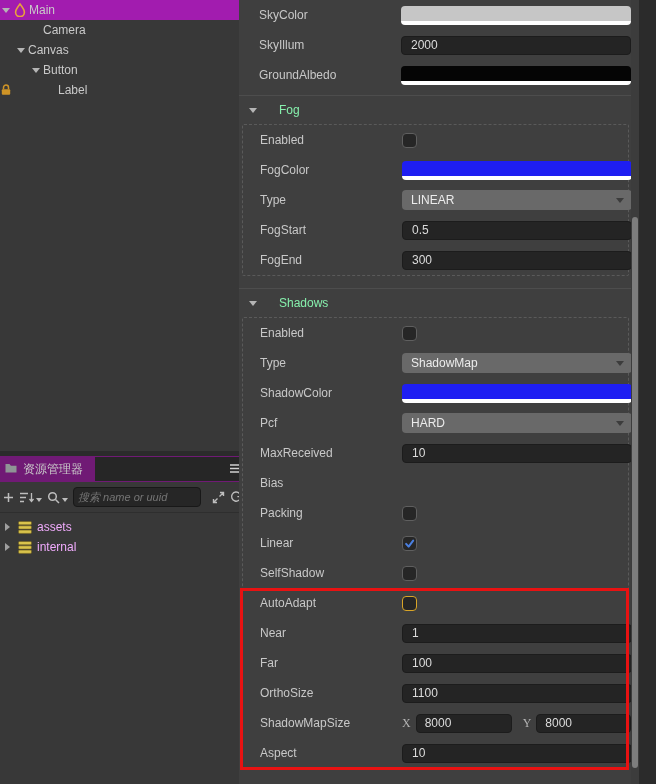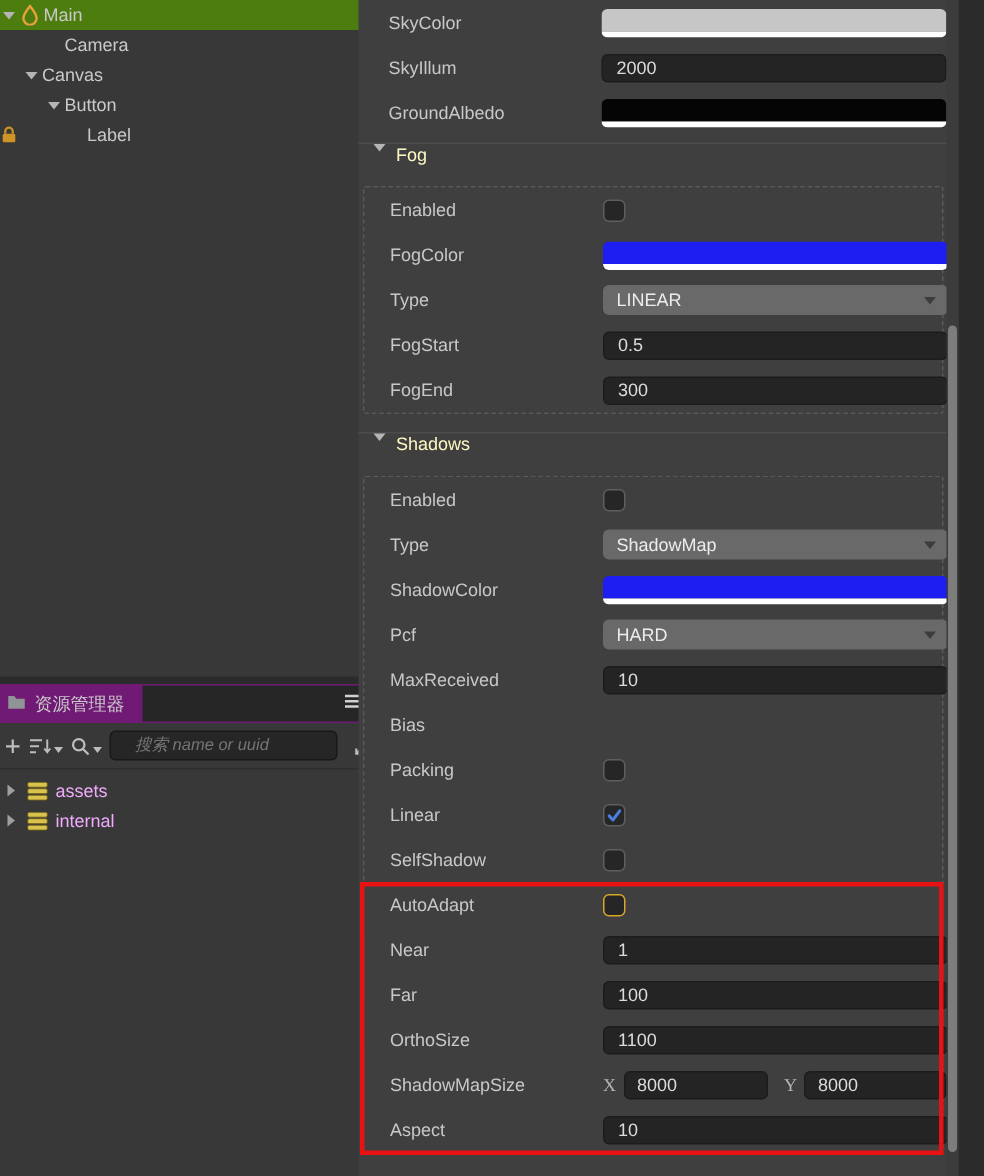--- a/index.html
+++ b/index.html
@@ -1,52 +1,52 @@
 <!DOCTYPE html>
 <html><head>
 <meta charset="utf-8">
 <style>
   html,body{margin:0;padding:0;}
   body{width:656px;height:784px;background:#2b2b2b;font-family:"Liberation Sans",sans-serif;overflow:hidden;position:relative;}
   
   .hierarchy{position:absolute;left:0;top:0;width:250px;height:451px;background:#383838;overflow:hidden;}
   .hrow{height:20px;display:flex;align-items:center;font-size:12px;color:#c9c9c9;position:relative;white-space:nowrap;}
-  .hrow.root{background:#4d7c0f;}
+  .hrow.root{background:#a21caf;}
   .tri-d{width:0;height:0;border-left:4px solid transparent;border-right:4px solid transparent;border-top:5px solid #b5b5b5;display:inline-block;}
   .tri-r{width:0;height:0;border-top:4px solid transparent;border-bottom:4px solid transparent;border-left:5px solid #9f9f9f;display:inline-block;}
   .hlock{position:absolute;left:1px;top:4px;}
   
   .assets{position:absolute;left:0;top:456px;width:250px;height:328px;background:#383838;}
   .tabbar{height:26px;display:flex;align-items:stretch;background:#701a75;}
   .tab{display:flex;align-items:center;gap:6px;padding:0 12px 0 5px;font-size:12px;color:#c9c9c9;}
   .tabbar-rest{flex:1;background:#262626;margin:1px 0 1px 0;display:flex;align-items:center;justify-content:flex-end;padding-right:9px;}
   .toolbar{height:30px;display:flex;align-items:center;gap:5px;padding:0 3px;border-bottom:1px solid #2e2e2e;}
   .tbtn{display:flex;align-items:center;flex:none;}
   .caret{width:0;height:0;border-left:3px solid transparent;border-right:3px solid transparent;border-top:4px solid #bdbdbd;display:inline-block;margin-left:1px;margin-top:6px;}
-  .search{width:118px;height:18px;background:#262626;border:1px solid #181818;border-radius:4px;color:#8a8a8a;font-style:italic;font-size:11px;padding:0 16px;font-family:"Liberation Sans",sans-serif;outline:none;}
+  .search{width:118px;height:18px;background:#262626;border:1px solid #181818;border-radius:4px;color:#8a8a8a;font-style:italic;font-size:11px;padding:0 4px;font-family:"Liberation Sans",sans-serif;outline:none;}
   .atree{padding-top:4px;}
   .arow{height:20px;display:flex;align-items:center;font-size:12px;color:#f0abfc;gap:5px;padding-left:5px;}
   
   .inspector{position:absolute;left:239px;top:0;width:400px;height:784px;background:#3f3f3f;}
   .irow{height:30px;display:flex;align-items:center;padding-left:20px;box-sizing:border-box;}
   .group .irow{padding-left:17px;}
   .plabel{width:126px;flex:none;font-size:12px;color:#c8c8c8;}
   .ctrl{width:230px;flex:none;display:flex;align-items:center;padding-left:16px;}
   .field{width:230px;height:19px;background:#242424;border:1px solid #1c1c1c;border-radius:4px;color:#dcdcdc;font-size:12px;padding:0 9px;box-sizing:border-box;font-family:"Liberation Sans",sans-serif;outline:none;}
   .select{width:230px;height:20px;background:#696969;border-radius:4px;color:#ececec;font-size:12px;display:flex;align-items:center;padding:0 9px;box-sizing:border-box;position:relative;}
   .select .dtri{position:absolute;right:8px;top:8px;width:0;height:0;border-left:4px solid transparent;border-right:4px solid transparent;border-top:5px solid #3c3c3c;}
   .colorfield{width:230px;height:19px;border-radius:4px;overflow:hidden;display:flex;flex-direction:column;}
   .cmain{flex:1;}
   .cwhite{height:4px;background:#ffffff;}
   .checkbox{width:15px;height:15px;background:#262626;border:1px solid #5f5f5f;border-radius:4px;display:flex;align-items:center;justify-content:center;box-sizing:border-box;}
   .checkbox.highlight{border-color:#d9a528;}
   .sep{border-top:1px solid #4d4d4d;height:0;}
   .sep.fog{margin-top:5px;}
   .sep.shadows{margin-top:12px;}
-  .shead{height:28px;display:flex;gap:7px;padding-left:10px;font-size:12px;color:#fef9c3;}
+  .shead{height:28px;display:flex;align-items:center;gap:22px;padding-left:10px;font-size:12px;color:#86efac;}
   .group{margin-left:3px;width:385px;border:1px dashed #5a5a5a;border-radius:2px;box-sizing:content-box;}
   .axis{font-family:"Liberation Serif",serif;font-size:12px;color:#b4b4b4;margin-right:5px;}
   .vfield{height:19px;background:#242424;border:1px solid #1c1c1c;border-radius:4px;color:#dcdcdc;font-size:12px;padding:0 8px;box-sizing:border-box;font-family:"Liberation Sans",sans-serif;outline:none;}
   .annotation{position:absolute;left:1px;top:588px;width:383px;height:176px;border:3px solid #e81212;pointer-events:none;z-index:5;}
   .scrollbar{position:absolute;right:0;top:0;width:8px;height:784px;background:#3c3c3c;}
   .thumb{position:absolute;left:1px;width:6px;border-radius:3px;background:#7d7d7d;}
 </style>
 </head>
 <body>
 

